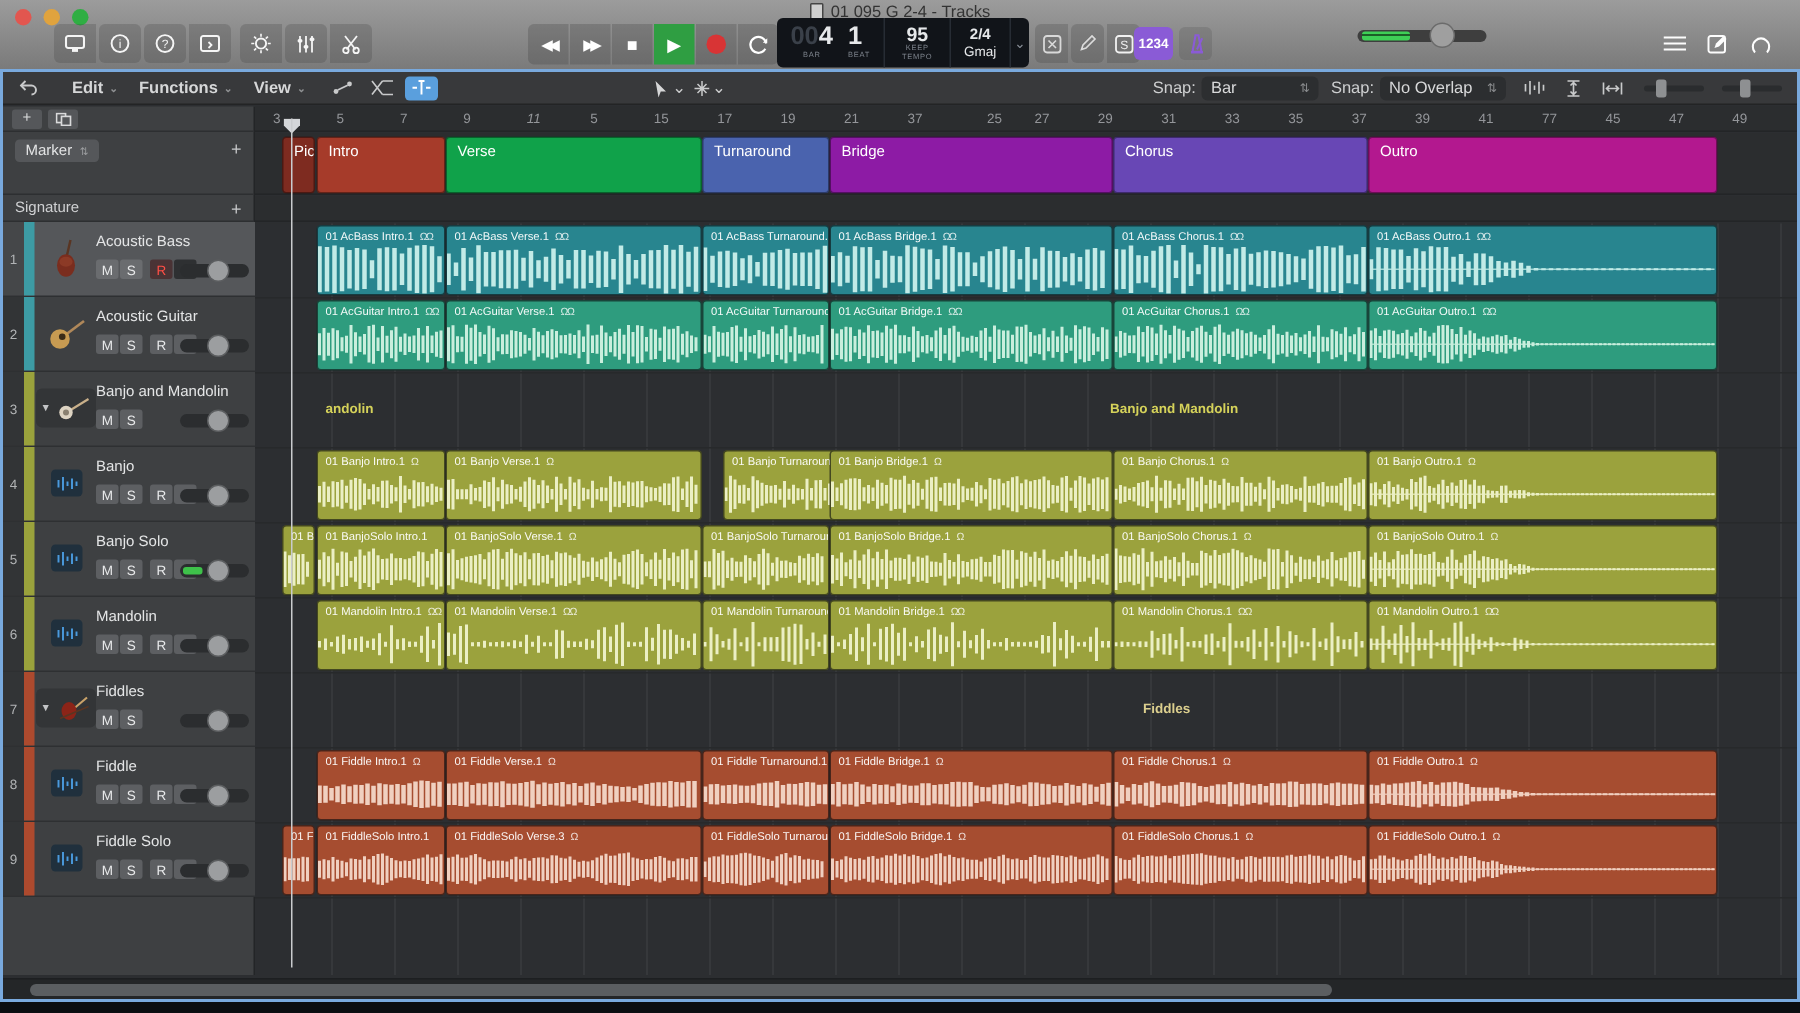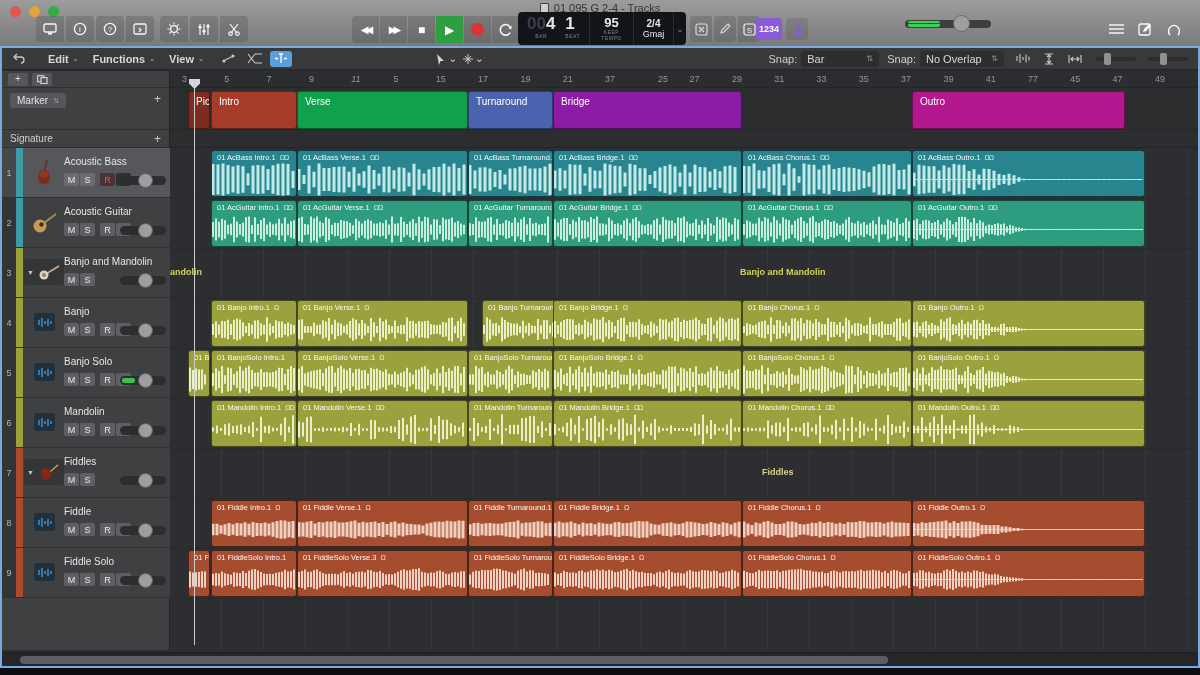--- a/index.html
+++ b/index.html
@@ -720,21 +720,24 @@
             </div>
             <div class="marker" style="left: 127px; width: 171px; background: rgb(16, 162, 74);">
               <span>Verse</span>
             </div>
             <div class="marker" style="left: 298px; width: 85px; background: rgb(74, 99, 174);">
               <span>Turnaround</span>
             </div>
             <div class="marker" style="left: 383px; width: 189px; background: rgb(141, 27, 165);">
               <span>Bridge</span>
             </div>
-            <div class="marker" style="left: 742px; width: 213px; background: rgb(179, 24, 143);">
+            <div class="marker" style="left: 572px; width: 170px; background: rgb(104, 71, 181);">
+              <span>Chorus</span>
+            </div>
+            <div class="marker" style="left: 742px; width: 233px; background: rgb(179, 24, 143);">
               <span>Outro</span>
             </div>
           </div>
         <div class="siglane"></div>
         <div class="rows" id="rows">
             <div class="trow" style="top: 0px;">
               <div class="region" style="left: 41px; width: 86px; background: rgb(40, 133, 143);">
                 <div class="rl">01 AcBass Intro.1<span class="badge">ΩΩ</span></div>
                 <svg width="84" height="33">
                   <path d="M1 1.1L1 31.9M6 1.6L6 31.4M11 0.6L11 32.4M16 1.9L16 31.1M21 3.6L21 29.4M26 2.3L26 30.7M31 3.3L31 29.7M36 10.5L36 22.5M41 2.5L41 30.5M46 1.9L46 31.1M51 2.4L51 30.6M56 6.0L56 27.0M61 2.2L61 30.8M66 0.7L66 32.3M71 0.4L71 32.6M76 1.1L76 31.9M81 7.9L81 25.1" stroke="#c2ebe7" stroke-width="3"></path>
@@ -805,21 +808,21 @@
               </div>
               <div class="region" style="left: 742px; width: 233px; background: rgb(46, 156, 126);">
                 <div class="rl">01 AcGuitar Outro.1<span class="badge">ΩΩ</span></div>
                 <svg width="231" height="33">
                   <path d="M1 7.3L1 25.7M4 5.8L4 27.2M7 11.0L7 22.0M10 7.4L10 25.6M13 6.8L13 26.2M16 7.5L16 25.5M19 9.9L19 23.1M22 9.0L22 24.0M25 6.9L25 26.1M28 11.2L28 21.8M31 8.7L31 24.3M34 5.6L34 27.4M37 7.5L37 25.5M40 11.3L40 21.7M43 8.9L43 24.1M46 4.1L46 28.9M49 3.7L49 29.3M52 3.9L52 29.1M55 6.3L55 26.7M58 9.6L58 23.4M61 5.0L61 28.0M64 10.2L64 22.8M67 7.3L67 25.7M70 9.2L70 23.8M73 12.8L73 20.2M76 11.4L76 21.6M79 12.0L79 21.0M82 11.1L82 21.9M85 10.2L85 22.8M88 11.2L88 21.8M91 10.4L91 22.6M94 13.5L94 19.5M97 11.7L97 21.3M100 12.8L100 20.2M103 14.2L103 18.8M106 14.4L106 18.6M109 15.1L109 17.9M112 15.7L112 17.3M115 15.9L115 17.1M118 15.9L118 17.1M121 15.9L121 17.1M124 15.9L124 17.1M127 15.9L127 17.1M130 15.9L130 17.1M133 15.9L133 17.1M136 15.9L136 17.1M139 15.9L139 17.1M142 15.9L142 17.1M145 15.9L145 17.1M148 15.9L148 17.1M151 15.9L151 17.1M154 15.9L154 17.1M157 15.9L157 17.1M160 15.9L160 17.1M163 15.9L163 17.1M166 15.9L166 17.1M169 15.9L169 17.1M172 15.9L172 17.1M175 15.9L175 17.1M178 15.9L178 17.1M181 15.9L181 17.1M184 15.9L184 17.1M187 15.9L187 17.1M190 15.9L190 17.1M193 15.9L193 17.1M196 15.9L196 17.1M199 15.9L199 17.1M202 15.9L202 17.1M205 15.9L205 17.1M208 15.9L208 17.1M211 15.9L211 17.1M214 15.9L214 17.1M217 15.9L217 17.1M220 15.9L220 17.1M223 15.9L223 17.1M226 15.9L226 17.1M229 15.9L229 17.1" stroke="#c9eedd" stroke-width="2"></path>
                   <line x1="1" y1="16.5" x2="230" y2="16.5" stroke="#c9eedd" stroke-width="1" opacity=".8"></line>
                 </svg>
               </div>
             </div>
             <div class="trow" style="top: 100px;">
-              <div class="stack-label" style="left: 0px; color: rgb(213, 210, 90);">andolin</div>
+              <div class="stack-label" style="left: 0px; color: rgb(213, 210, 90); padding-left: 47px;">andolin</div>
               <div class="stack-label" style="left: 570px; color: rgb(213, 210, 90);">Banjo and Mandolin</div>
             </div>
             <div class="trow" style="top: 150px;">
               <div class="region" style="left: 41px; width: 86px; background: rgb(155, 162, 61);">
                 <div class="rl">01 Banjo Intro.1<span class="badge">Ω</span></div>
                 <svg width="84" height="33">
                   <path d="M1 11.0L1 22.0M4 8.2L4 24.8M7 11.4L7 21.6M10 7.9L10 25.1M13 8.3L13 24.7M16 6.8L16 26.2M19 10.9L19 22.1M22 6.8L22 26.2M25 5.6L25 27.4M28 6.4L28 26.6M31 9.4L31 23.6M34 13.0L34 20.0M37 9.9L37 23.1M40 11.7L40 21.3M43 7.5L43 25.5M46 7.3L46 25.7M49 10.4L49 22.6M52 11.8L52 21.2M55 4.3L55 28.7M58 10.6L58 22.4M61 13.0L61 20.0M64 7.2L64 25.8M67 8.5L67 24.5M70 8.4L70 24.6M73 11.1L73 21.9M76 9.5L76 23.5M79 11.3L79 21.7M82 12.2L82 20.8" stroke="#ebefc4" stroke-width="2"></path>
                 </svg>
               </div>
               <div class="region" style="left: 127px; width: 171px; background: rgb(155, 162, 61);">

